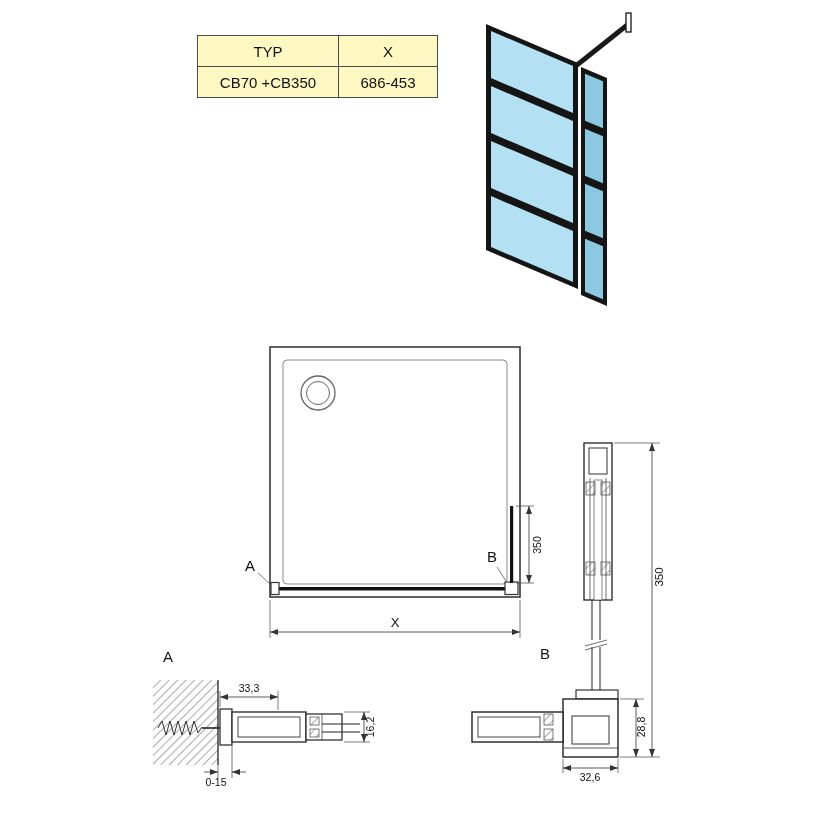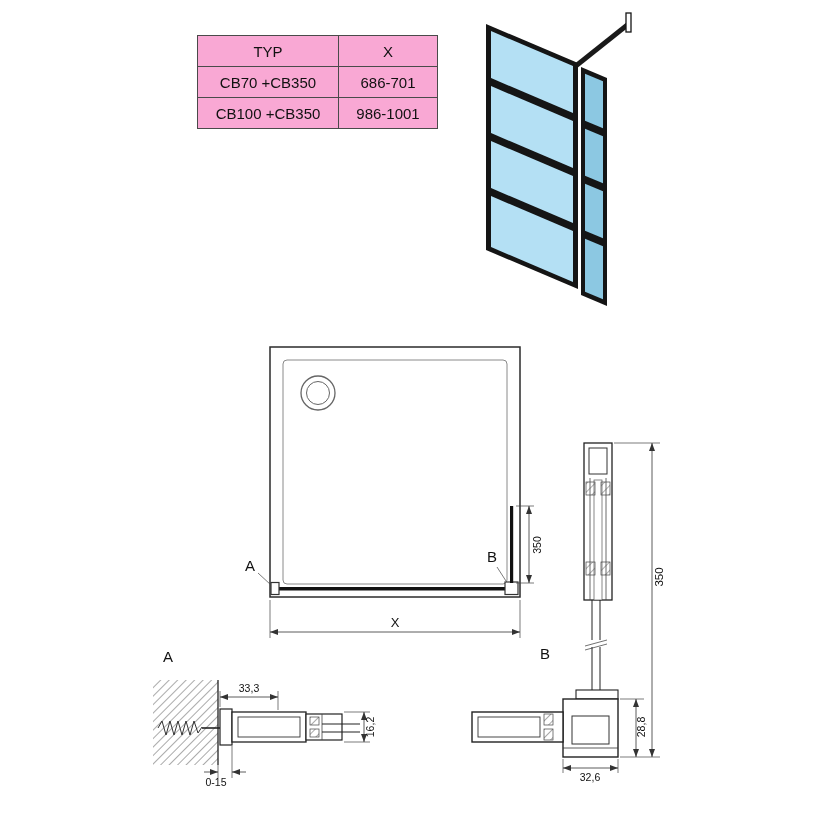--- a/index.html
+++ b/index.html
@@ -16,21 +16,21 @@
     overflow: hidden;
   }
   
   .spec-table {
     position: absolute;
     left: 197px;
     top: 35px;
     border-collapse: collapse;
     font-size: 15px;
     color: #111;
-    background: #f9a8d4;
+    background: #fef9c3;
   }
   .spec-table th, .spec-table td {
     border: 1px solid #4a4a4a;
     text-align: center;
     font-weight: normal;
     height: 30px;
     padding: 0 10px;
     white-space: nowrap;
   }
   .spec-table th.col-typ, .spec-table td.col-typ { width: 120px; }
@@ -58,25 +58,21 @@
   <table class="spec-table">
     <thead>
       <tr>
         <th class="col-typ">TYP</th>
         <th class="col-x">X</th>
       </tr>
     </thead>
     <tbody>
       <tr>
         <td class="col-typ">CB70 +CB350</td>
-        <td class="col-x">686-701</td>
-      </tr>
-      <tr>
-        <td class="col-typ">CB100 +CB350</td>
-        <td class="col-x">986-1001</td>
+        <td class="col-x">686-453</td>
       </tr>
     </tbody>
   </table>
 
   <svg class="drawing" width="830" height="830" viewBox="0 0 830 830">
     <defs>
       <pattern id="hatch" width="6" height="6" patternUnits="userSpaceOnUse" patternTransform="rotate(45)">
         <line x1="0" y1="0" x2="0" y2="6" stroke="#555" stroke-width="1"></line>
       </pattern>
       <marker id="arr" refX="8" refY="3" markerWidth="8" markerHeight="6" orient="auto-start-reverse" markerUnits="userSpaceOnUse">

